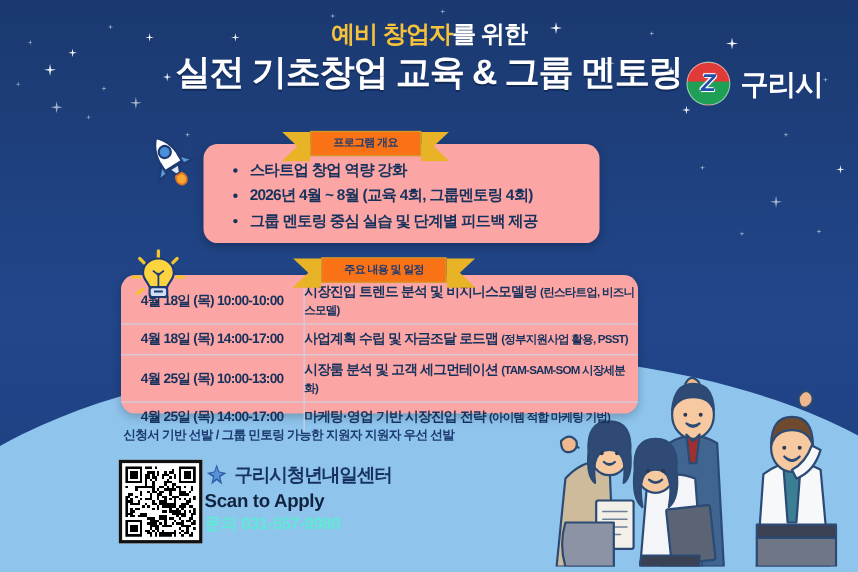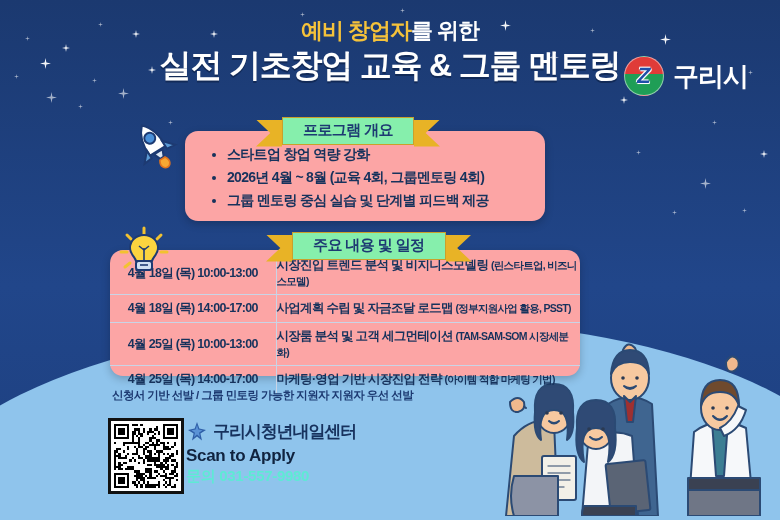--- a/index.html
+++ b/index.html
@@ -90,24 +90,24 @@
     display: flex; align-items: center; justify-content: center;
   }
   .ribbon .tail {
     width: 26px; height: 27px; background: #e8b326;
     clip-path: polygon(0 0, 100% 0, 100% 100%, 0 100%, 40% 50%);
     margin-top: 5px;
   }
   .ribbon .tail.left  { clip-path: polygon(0 0, 100% 0, 100% 100%, 0 100%, 55% 50%); }
   .ribbon .tail.right { clip-path: polygon(0 0, 100% 0, 45% 50%, 100% 100%, 0 100%); }
   .ribbon .body {
-    background: #86efac;
+    background: #f97316;
     border: 1px solid #caa02a;
     padding: 3px 20px 4px;
-    color: #1d3a72; font-weight: bold; font-size: 15px;
+    color: #1d3a72; font-weight: bold; font-size: 10px;
     letter-spacing: -.6px;
     white-space: nowrap;
   }
 
   
   .card {
     position: absolute;
     background: #fca5a5;
     border-radius: 13px;
     box-shadow: 0 3px 9px rgba(0,0,0,.22);
@@ -271,21 +271,21 @@
   <div class="ribbon" style="left:266px; top:232px;">
     <div class="tail left"></div>
     <div class="body">주요 내용 및 일정</div>
     <div class="tail right"></div>
   </div>
 
   <div class="card" id="card-schedule">
     <table class="sched">
       <tbody>
         <tr>
-          <td class="when">4월 18일 (목) 10:00-13:00</td>
+          <td class="when">4월 18일 (목) 10:00-10:00</td>
           <td class="what">
             <span>시장진입 트렌드 분석 및 비지니스모델링</span>
             <span class="sub">(린스타트업, 비즈니스모델)</span>
           </td>
         </tr>
         <tr>
           <td class="when">4월 18일 (목) 14:00-17:00</td>
           <td class="what">
             <span>사업계획 수립 및 자금조달 로드맵</span>
             <span class="sub">(정부지원사업 활용, PSST)</span>

